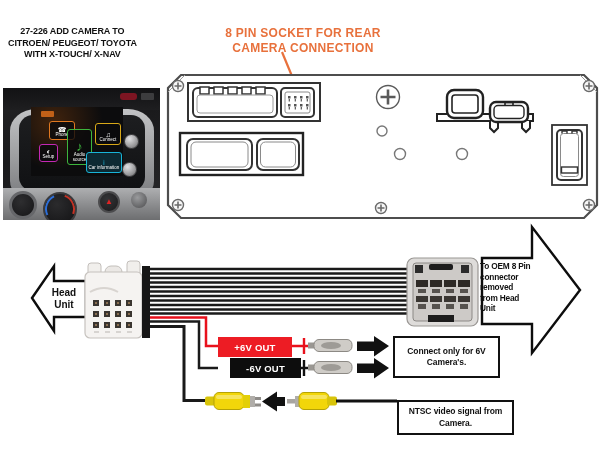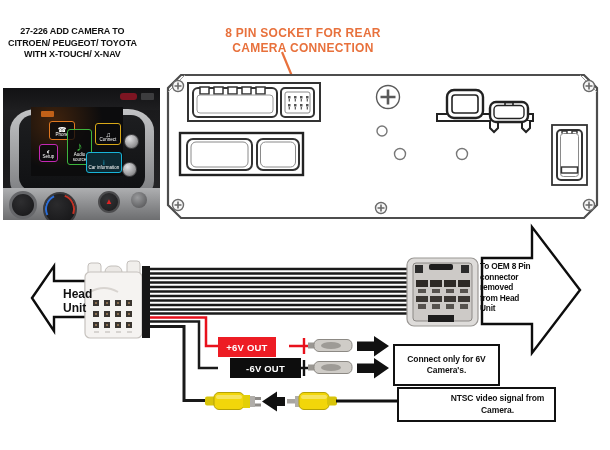--- a/index.html
+++ b/index.html
@@ -3,28 +3,28 @@
 <meta charset="utf-8">
 <style>
   html,body{margin:0;padding:0;background:#fff;}
   body{width:610px;height:450px;position:relative;font-family:"Liberation Sans",sans-serif;overflow:hidden;}
   .abs{position:absolute;}
   .pre{white-space:pre-line;text-align:center;}
 
   
   .title{left:8px;top:26px;font-size:9px;font-weight:bold;color:#111;line-height:1.28;letter-spacing:-0.1px;}
   .callout{left:222px;top:26px;width:162px;text-align:center;font-size:12px;font-weight:bold;color:#e8713c;line-height:1.25;letter-spacing:0.3px;}
-  .head-arrow-text{left:63px;top:287px;width:38px;text-align:left;font-size:12px;font-weight:bold;color:#111;line-height:1.2;}
+  .head-arrow-text{left:45px;top:287px;width:38px;text-align:center;font-size:10px;font-weight:bold;color:#111;line-height:1.2;}
   .oem-arrow-text{left:480px;top:261px;width:54px;text-align:left;font-size:8.3px;font-weight:bold;color:#111;line-height:1.28;letter-spacing:-0.2px;}
   .vbox{display:flex;align-items:center;justify-content:center;color:#fff;font-weight:bold;font-size:9.5px;letter-spacing:0.2px;}
-  .vplus{left:218px;top:337px;width:58px;height:20px;background:#ed1c24;}
+  .vplus{left:218px;top:337px;width:74px;height:20px;background:#ed1c24;}
   .vminus{left:218px;top:358px;width:71px;height:20px;background:#0d0d0d;margin-left:12px;}
   .note{background:#fff;border:2.5px solid #111;display:flex;align-items:center;justify-content:center;text-align:center;font-weight:bold;font-size:8.5px;color:#111;line-height:1.35;letter-spacing:-0.1px;}
-  .note1{left:393px;top:344px;width:103px;height:38px;}
-  .note2{left:397px;top:387px;width:113px;height:31px;padding-left:42px;}
+  .note1{left:393px;top:336px;width:103px;height:38px;}
+  .note2{left:397px;top:400px;width:113px;height:31px;}
 
   
   .photo{left:3px;top:88px;width:157px;height:132px;background:linear-gradient(160deg,#232325 0%,#1a1a1c 40%,#29292b 100%);overflow:hidden;}
   .photo .topstrip{left:0;top:0;width:157px;height:22px;background:linear-gradient(180deg,#121214,#1e1e20);}
   .photo .warnchip{left:117px;top:5px;width:17px;height:7px;background:#7d1522;border-radius:3px;}
   .photo .graychip{left:138px;top:5px;width:13px;height:7px;background:#3c3c3e;border-radius:1px;}
   .photo .fascia{left:7px;top:21px;width:144px;height:94px;background:linear-gradient(180deg,#c2c3c5 0%,#9a9b9d 55%,#76777a 100%);border-radius:26px/22px;}
   .photo .bezel{left:16px;top:27px;width:126px;height:76px;background:linear-gradient(180deg,#1d1e20,#101113);border-radius:14px;}
   .photo .screen{left:28px;top:19px;width:92px;height:69px;background:radial-gradient(circle at 25% 20%,#40230d 0%,#0c0c0d 55%);}
   .photo .menuchip{left:38px;top:23px;width:13px;height:6px;background:#c06018;border-radius:1px;}

